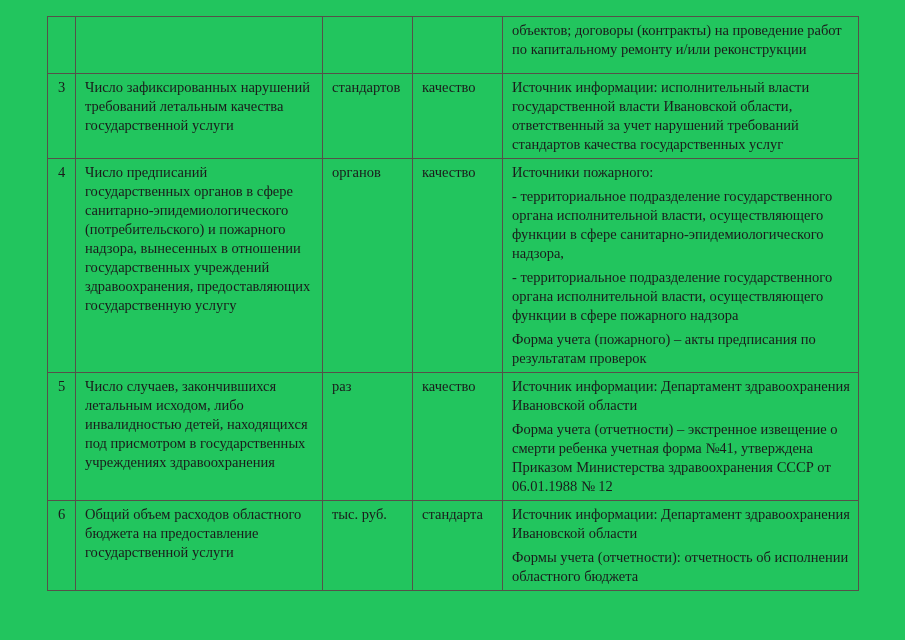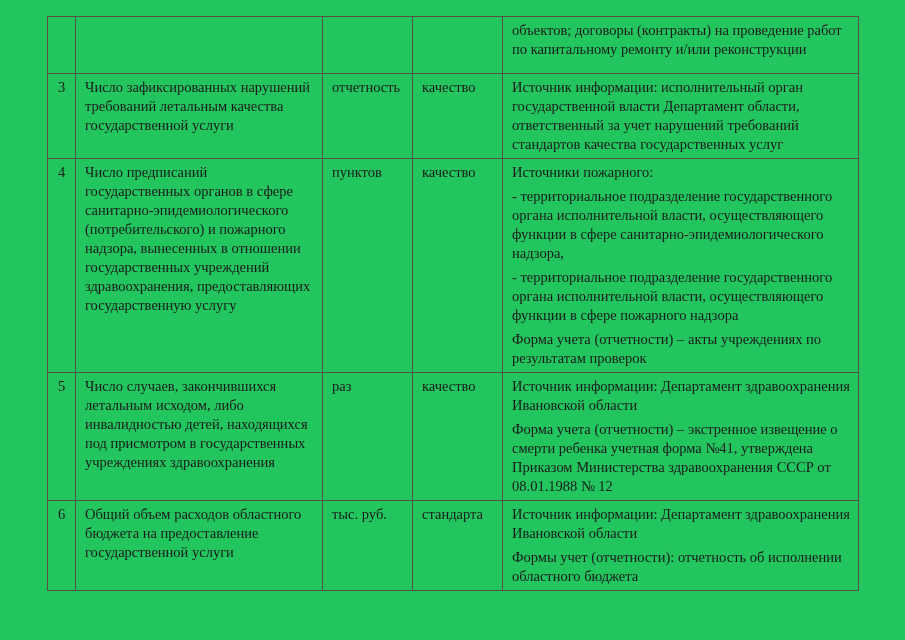--- a/index.html
+++ b/index.html
@@ -64,53 +64,53 @@
         <td></td>
         <td></td>
         <td></td>
         <td>
             <p class="para">объектов; договоры (контракты) на проведение работ по капитальному ремонту и/или реконструкции</p>
           </td>
       </tr>
       <tr class="r1">
         <td class="num">3</td>
         <td>Число зафиксированных нарушений требований летальным качества государственной услуги</td>
-        <td>отчетность</td>
+        <td>стандартов</td>
         <td>качество</td>
         <td>
-            <p class="para">Источник информации: исполнительный орган государственной власти Департамент области, ответственный за учет нарушений требований стандартов качества государственных услуг</p>
+            <p class="para">Источник информации: исполнительный власти государственной власти Ивановской области, ответственный за учет нарушений требований стандартов качества государственных услуг</p>
           </td>
       </tr>
       <tr class="r2">
         <td class="num">4</td>
         <td>Число предписаний государственных органов в сфере санитарно-эпидемиологического (потребительского) и пожарного надзора, вынесенных в отношении государственных учреждений здравоохранения, предоставляющих государственную услугу</td>
-        <td>пунктов</td>
+        <td>органов</td>
         <td>качество</td>
         <td>
             <p class="para">Источники пожарного:</p>
             <p class="para">- территориальное подразделение государственного органа исполнительной власти, осуществляющего функции в сфере санитарно-эпидемиологического надзора,</p>
             <p class="para">- территориальное подразделение государственного органа исполнительной власти, осуществляющего функции в сфере пожарного надзора</p>
-            <p class="para">Форма учета (отчетности) – акты учреждениях по результатам проверок</p>
+            <p class="para">Форма учета (пожарного) – акты предписания по результатам проверок</p>
           </td>
       </tr>
       <tr class="r3">
         <td class="num">5</td>
         <td>Число случаев, закончившихся летальным исходом, либо инвалидностью детей, находящихся под присмотром в государственных учреждениях здравоохранения</td>
         <td>раз</td>
         <td>качество</td>
         <td>
             <p class="para">Источник информации: Департамент здравоохранения Ивановской области</p>
-            <p class="para">Форма учета (отчетности) – экстренное извещение о смерти ребенка учетная форма №41, утверждена Приказом Министерства здравоохранения СССР от 08.01.1988 № 12</p>
+            <p class="para">Форма учета (отчетности) – экстренное извещение о смерти ребенка учетная форма №41, утверждена Приказом Министерства здравоохранения СССР от 06.01.1988 № 12</p>
           </td>
       </tr>
       <tr class="r4">
         <td class="num">6</td>
         <td>Общий объем расходов областного бюджета на предоставление государственной услуги</td>
         <td>тыс. руб.</td>
         <td>стандарта</td>
         <td>
             <p class="para">Источник информации: Департамент здравоохранения Ивановской области</p>
-            <p class="para">Формы учет (отчетности): отчетность об исполнении областного бюджета</p>
+            <p class="para">Формы учета (отчетности): отчетность об исполнении областного бюджета</p>
           </td>
       </tr>
     </tbody>
   </table>
 </div>
 
 </body></html>

